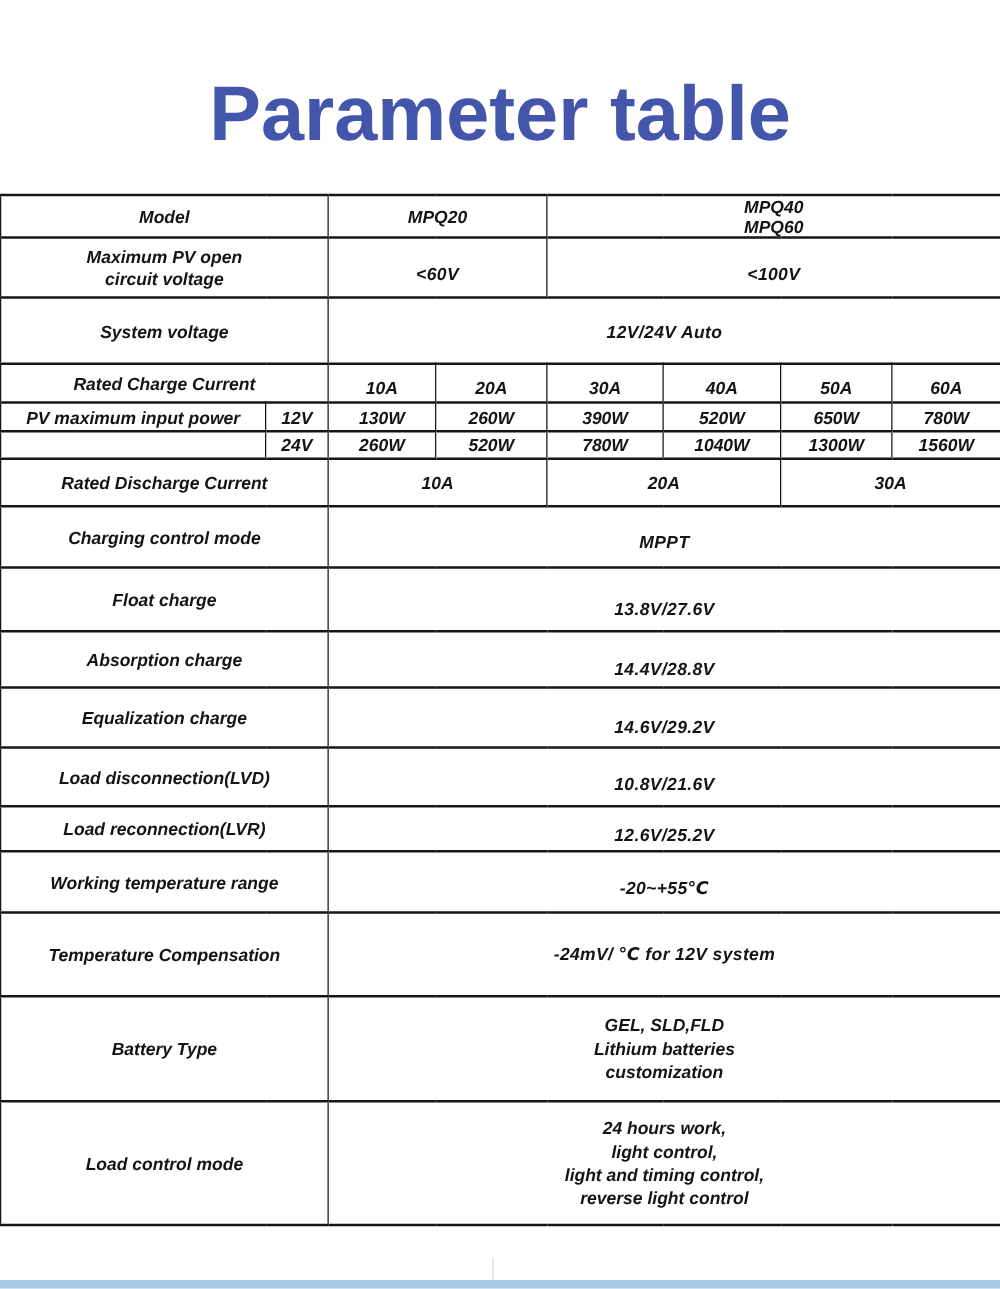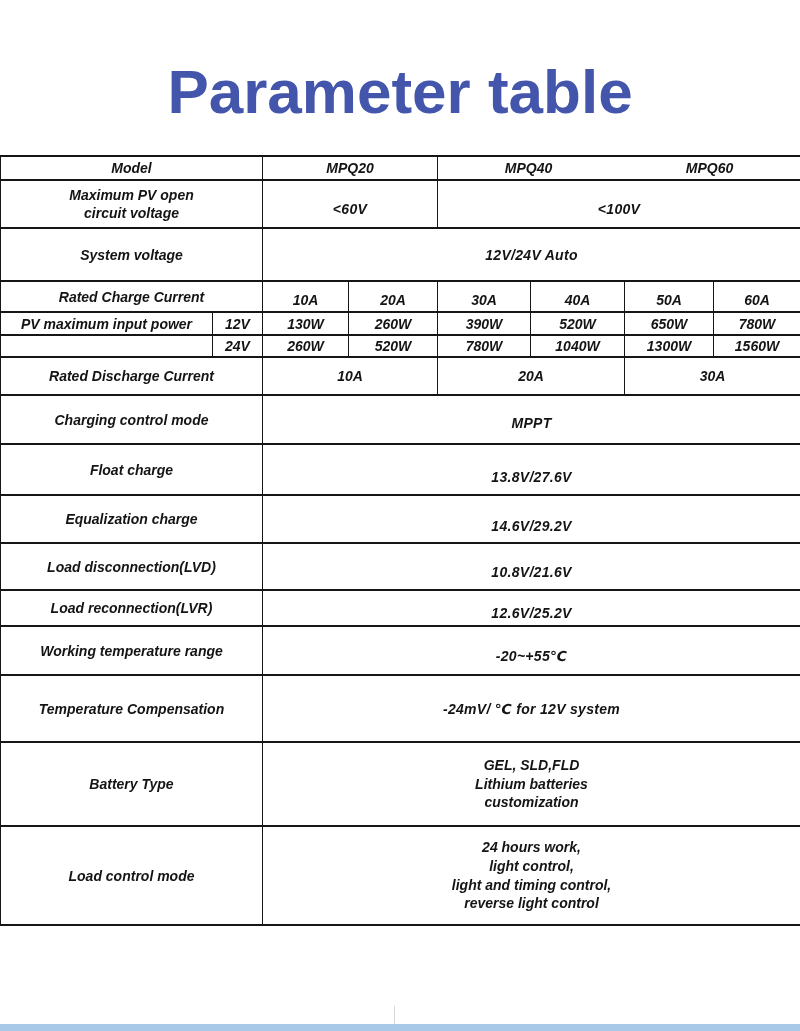--- a/index.html
+++ b/index.html
@@ -43,20 +43,21 @@
   td.lbl-sm { font-size: 12.5px; }
   td.val { font-size: 15px; letter-spacing: 0.3px; }
   td.val-sm { font-size: 14px; }
   .pt6  { padding-top: 6px; }
   .pt10 { padding-top: 10px; }
   .pt14 { padding-top: 14px; }
   .red  { color: #f01c1c; }
   .split-cell {
     display: flex;
     width: 100%;
+    flex-direction: column;
   }
   .split-cell span { flex: 1 1 50%; }
   .line { display: block; line-height: 1.35; }
   .lbl .line { line-height: 1.3; }
   .footer-bar {
     position: absolute;
     left: 0; bottom: 0;
     width: 800px; height: 7px;
     background: #a9c9e9;
   }
@@ -152,20 +153,24 @@
   <tr style="height:49px">
     <td colspan="2" class="lbl">Charging control mode</td>
     <td colspan="6" class="val red pt6">MPPT</td>
   </tr>
 
   <tr style="height:51px">
     <td colspan="2" class="lbl">Float charge</td>
     <td colspan="6" class="val pt14">13.8V/27.6V</td>
   </tr>
 
+  <tr style="height:45px">
+    <td colspan="2" class="lbl">Absorption charge</td>
+    <td colspan="6" class="val pt14">14.4V/28.8V</td>
+  </tr>
 
   <tr style="height:48px">
     <td colspan="2" class="lbl">Equalization charge</td>
     <td colspan="6" class="val pt14">14.6V/29.2V</td>
   </tr>
 
   <tr style="height:47px">
     <td colspan="2" class="lbl">Load disconnection(LVD)</td>
     <td colspan="6" class="val pt10">10.8V/21.6V</td>
   </tr>

